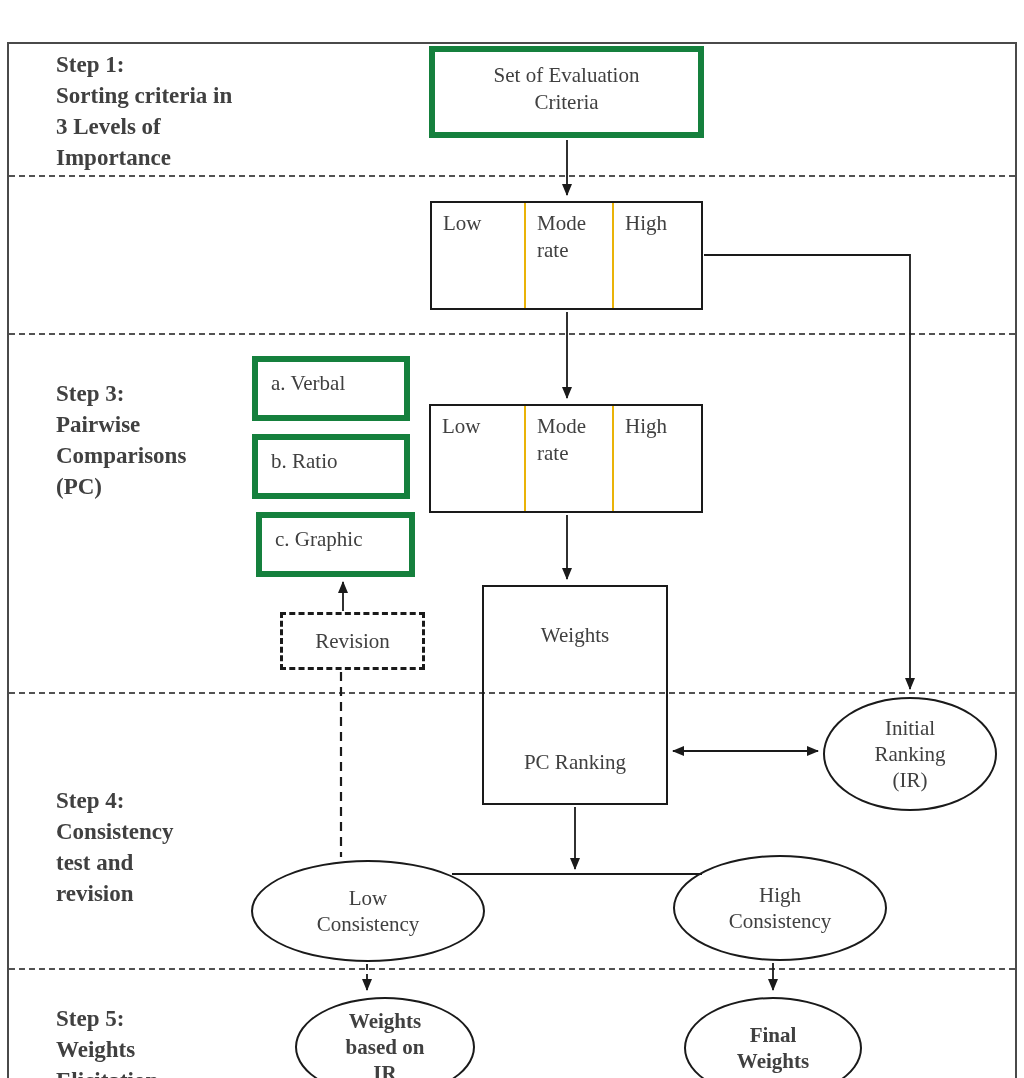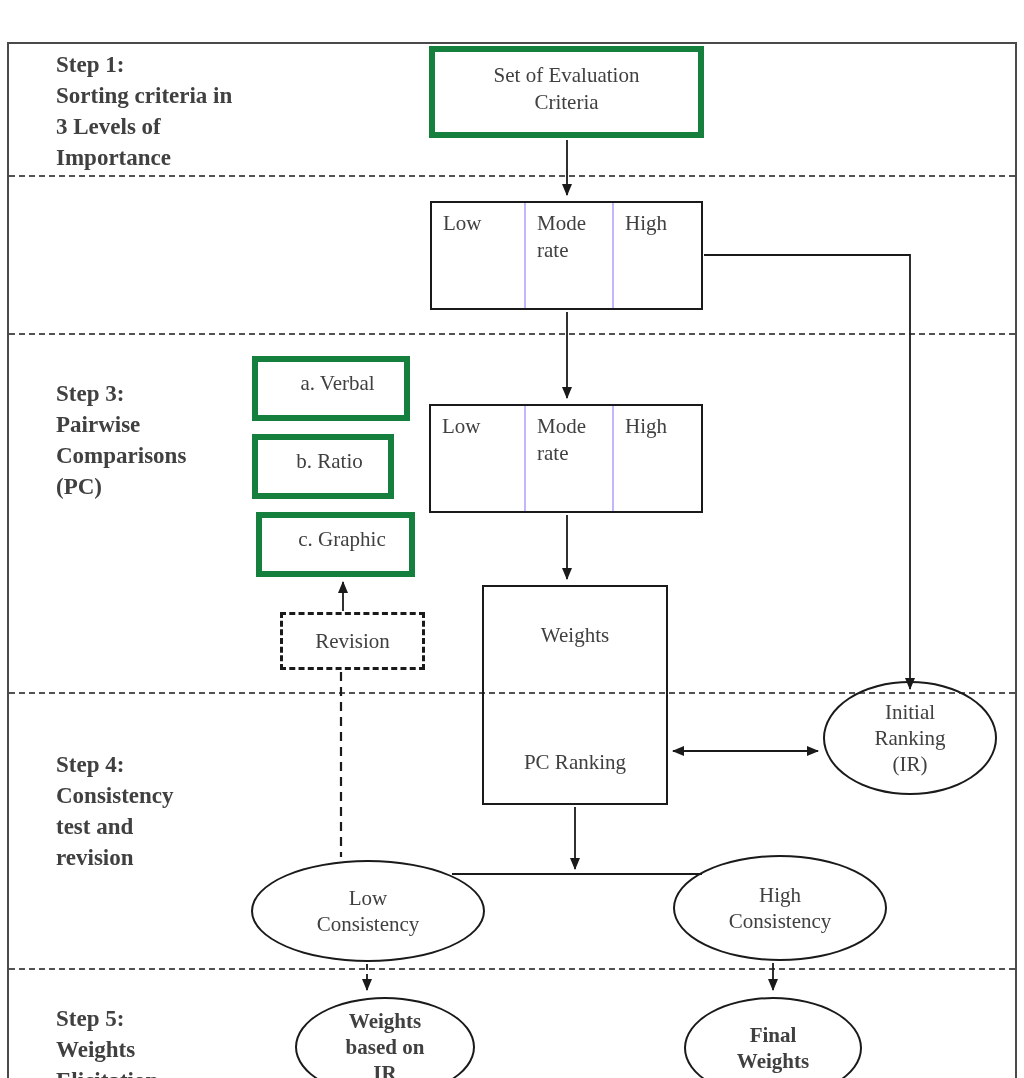--- a/index.html
+++ b/index.html
@@ -14,24 +14,24 @@
   #connector-svg{position:absolute;left:0;top:0;width:1024px;height:1078px;}
   .step-label{
     position:absolute;font-weight:bold;font-size:23px;line-height:31px;
     white-space:pre-line;
   }
   .rect-box{
     position:absolute;border:6px solid #15803d;box-sizing:border-box;
     background:transparent;font-size:21px;line-height:27px;
   }
   .center-box{display:flex;align-items:flex-start;justify-content:center;text-align:center;white-space:pre-line;padding-top:10px;}
-  .mode-box{padding:8px 0 0 13px;text-align:center;}
+  .mode-box{padding:8px 0 0 13px;}
   .scale-table{position:absolute;display:flex;border:2px solid #1a1a1a;box-sizing:border-box;background:transparent;}
   .scale-cell{padding:7px 0 0 11px;font-size:21px;line-height:27px;box-sizing:border-box;}
-  .scale-cell.mid{border-left:2px solid #c4b5fd;}
+  .scale-cell.mid{border-left:2px solid #eab308;}
   .revision-box{
     position:absolute;border:3px dashed #1a1a1a;box-sizing:border-box;
     display:flex;align-items:center;justify-content:center;font-size:21px;background:transparent;
   }
   .wpc-box{
     position:absolute;border:2px solid #1a1a1a;box-sizing:border-box;
     display:flex;flex-direction:column;align-items:center;justify-content:space-between;
     padding:36px 0 28px 0;font-size:21px;background:transparent;
   }
   .ellipse{
@@ -84,21 +84,21 @@
   <div id="outer-frame"></div>
 
   <div class="step-label" style="left:56px;top:10px;width:230px;">Step 1:
 Sorting criteria in
 3 Levels of
 Importance</div>
   <div class="step-label" style="left:56px;top:339px;width:230px;">Step 3:
 Pairwise
 Comparisons
 (PC)</div>
-  <div class="step-label" style="left:56px;top:710px;width:230px;">Step 4:
+  <div class="step-label" style="left:56px;top:746px;width:230px;">Step 4:
 Consistency
 test and
 revision</div>
   <div class="step-label" style="left:56px;top:964px;width:230px;">Step 5:
 Weights
 Elicitation</div>
 
   <div class="rect-box center-box" style="left:429px;top:7px;width:275px;height:92px;">Set of Evaluation
 Criteria</div>
 
@@ -108,31 +108,31 @@
     <div class="scale-cell mid" style="width:89px;">High</div>
   </div>
 
   <div class="scale-table" style="left:429px;top:365px;width:274px;height:109px;">
     <div class="scale-cell" style="width:93px;">Low</div>
     <div class="scale-cell mid" style="width:88px;">Mode rate</div>
     <div class="scale-cell mid" style="width:89px;">High</div>
   </div>
 
   <div class="rect-box mode-box" style="left:252px;top:317px;width:158px;height:65px;">a. Verbal</div>
-  <div class="rect-box mode-box" style="left:252px;top:395px;width:142px;height:65px;">b. Ratio</div>
+  <div class="rect-box mode-box" style="left:252px;top:395px;width:158px;height:65px;">b. Ratio</div>
   <div class="rect-box mode-box" style="left:256px;top:473px;width:159px;height:65px;">c. Graphic</div>
 
   <div class="revision-box" style="left:280px;top:573px;width:145px;height:58px;">Revision</div>
 
   <div class="wpc-box" style="left:482px;top:546px;width:186px;height:220px;">
     <div>Weights</div>
     <div>PC Ranking</div>
   </div>
 
-  <div class="ellipse" style="left:823px;top:642px;width:174px;height:114px;">Initial
+  <div class="ellipse" style="left:823px;top:658px;width:174px;height:114px;">Initial
 Ranking
 (IR)</div>
 
   <div class="ellipse" style="left:251px;top:821px;width:234px;height:102px;">Low
 Consistency</div>
 
   <div class="ellipse" style="left:673px;top:816px;width:214px;height:106px;">High
 Consistency</div>
 
   <div class="ellipse bold-ellipse" style="left:295px;top:958px;width:180px;height:100px;">

